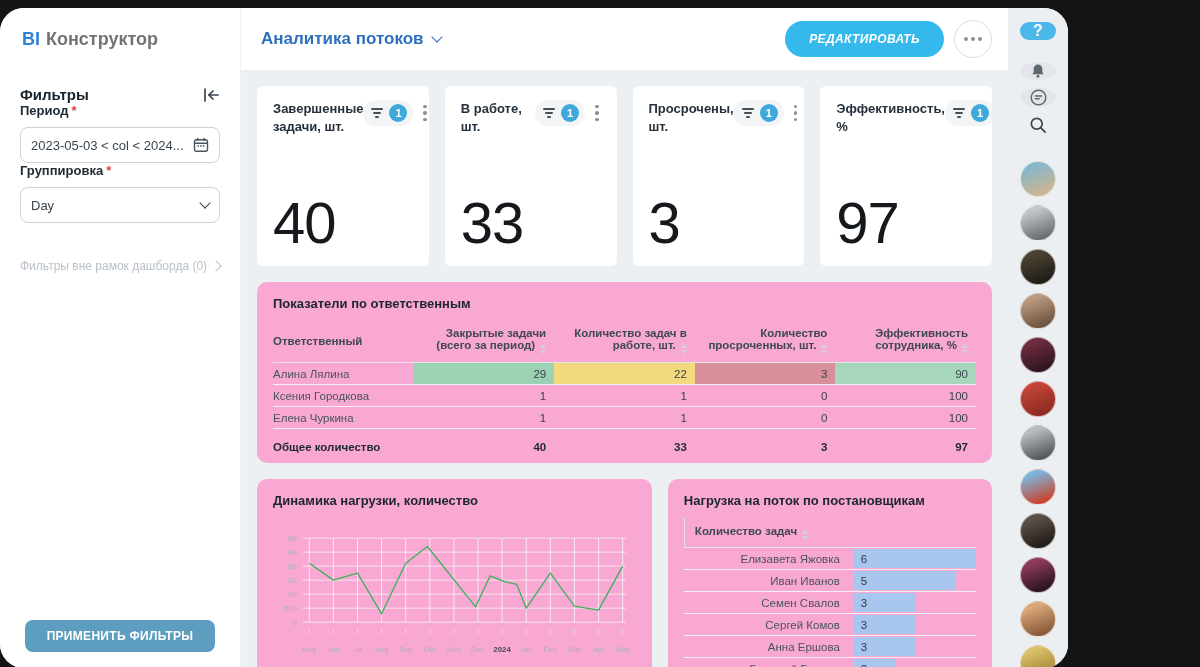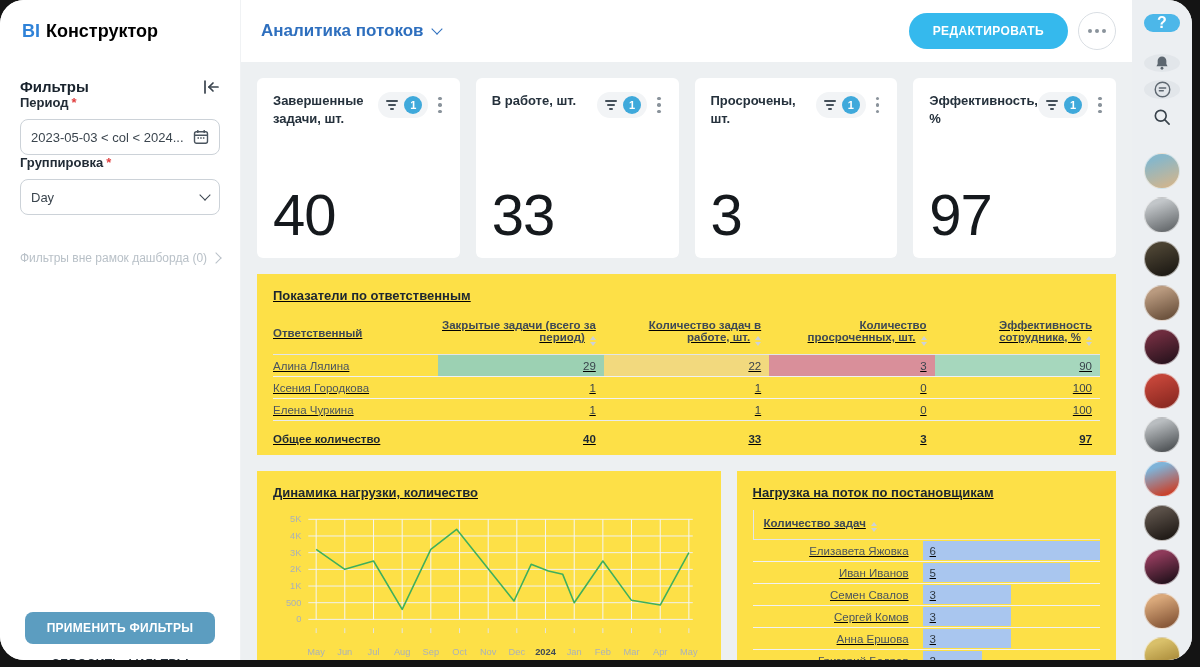--- a/index.html
+++ b/index.html
@@ -1,23 +1,23 @@
 <!DOCTYPE html>
 <html><head>
 <meta charset="utf-8">
 <style>
   html,body{margin:0;padding:0;background:#141414;font-family:"Liberation Sans",sans-serif;}
   .stage{width:1200px;height:667px;position:relative;overflow:hidden;}
-  .app{position:absolute;top:0;left:0;width:1192px;height:660px;background:#fff;border-radius:24px;
+  .app{position:absolute;top:8px;left:0;width:1068px;height:660px;background:#fff;border-radius:24px;
        overflow:hidden;display:flex;}
   
   .left-col{width:240px;flex:0 0 240px;background:#fff;display:flex;flex-direction:column;border-right:1px solid #f0f2f4;}
   .logo-bar{height:62px;display:flex;align-items:center;padding-left:22px;font-size:18px;font-weight:700;}
   .logo-bi{color:#2f82d8;margin-right:6px;}
-  .logo-name{color:#000000;font-weight:600;}
+  .logo-name{color:#737373;font-weight:600;}
   .filters-panel{position:relative;height:598px;padding:0 20px;box-sizing:border-box;}
   .filters-head{display:flex;align-items:center;justify-content:space-between;margin-top:16px;gap:40px;}
   .filters-title{font-size:15px;font-weight:700;color:#18222c;}
   .collapse-icon{color:#3a444e;cursor:pointer;display:flex;align-items:center;}
   .field{}
   .field label{display:block;font-size:13px;font-weight:700;color:#222c36;margin-bottom:9px;}
   .req{color:#e04040;margin-left:3px;font-weight:700;}
   .input{height:34px;border:1px solid #ccd2d8;border-radius:8px;display:flex;align-items:center;
          justify-content:space-between;padding:0 10px;font-size:13px;color:#3b454e;cursor:pointer;background:#fff;}
   .input .val{white-space:nowrap;overflow:hidden;text-overflow:ellipsis;}
@@ -32,21 +32,21 @@
              padding:9px 22px;border-radius:8px;cursor:pointer;font-family:inherit;}
   .reset-btn{margin-top:13px;font-size:12px;font-weight:700;color:#27313b;letter-spacing:.3px;cursor:pointer;}
   
   .center-col{flex:1;display:flex;flex-direction:column;min-width:0;}
   .top-bar{height:62px;flex:0 0 62px;display:flex;align-items:center;justify-content:space-between;
            padding:0 16px 0 20px;background:#fff;}
   .dash-title{display:flex;align-items:center;gap:9px;font-size:17px;font-weight:700;color:#2e6fbe;cursor:pointer;}
   .dash-title .chev{border-color:#2e6fbe;}
   .top-actions{display:flex;align-items:center;gap:10px;}
   .edit-btn{border:0;background:#35b9ed;color:#fff;font-weight:700;font-size:12px;letter-spacing:.4px;
-            padding:11px 24px;border-radius:20px;cursor:pointer;font-family:inherit;}
+            padding:11px 24px;border-radius:20px;cursor:pointer;font-family:inherit;font-style:italic;}
   .more-btn{width:36px;height:36px;border-radius:50%;background:#fff;border:1px solid #d9dee3;
             display:flex;align-items:center;justify-content:center;gap:3px;cursor:pointer;}
   .more-btn i{width:4px;height:4px;border-radius:50%;background:#8a939b;}
   .main{background:#edf0f2;height:598px;overflow:hidden;padding:16px;box-sizing:border-box;}
   
   .kpi-row{display:flex;gap:16px;height:180px;}
   .kpi-card{flex:1;background:#fff;border-radius:6px;padding:14px 14px 16px 16px;box-sizing:border-box;
             display:flex;flex-direction:column;justify-content:space-between;overflow:hidden;}
   .kpi-top{display:flex;justify-content:space-between;align-items:flex-start;}
   .kpi-title{font-size:13px;font-weight:600;color:#25313c;line-height:1.35;max-width:120px;}
@@ -56,21 +56,21 @@
   .funnel-icon i{display:block;height:2px;background:#45505a;border-radius:1px;}
   .funnel-icon i:nth-child(1){width:12px;}
   .funnel-icon i:nth-child(2){width:8px;}
   .funnel-icon i:nth-child(3){width:4px;}
   .badge{width:18px;height:18px;border-radius:50%;background:#3fa9db;color:#fff;font-size:11px;font-weight:700;
          display:flex;align-items:center;justify-content:center;}
   .kebab{display:flex;flex-direction:column;gap:3px;padding:3px 4px;cursor:pointer;}
   .kebab i{width:3.5px;height:3.5px;border-radius:50%;background:#8a939b;}
   .kpi-value{font-size:58px;font-weight:400;color:#15191d;line-height:.95;letter-spacing:-1px;}
   
-  .card{background:#fde047;border-radius:0;overflow:hidden;box-sizing:border-box;text-decoration:underline;}
+  .card{background:#f9a8d4;border-radius:10px;overflow:hidden;box-sizing:border-box;}
   .card-title{font-size:13px;font-weight:700;color:#1c2630;}
   
   .table-card{margin-top:16px;height:181px;padding:14px 16px;}
   .ptable{width:100%;border-collapse:collapse;table-layout:fixed;margin-top:8px;}
   .ptable th{font-size:11.5px;font-weight:600;color:#3e4954;padding:8px 8px 8px 0;border-bottom:1px solid #e2e5e8;}
   .ptable th.l{text-align:left;}
   .ptable th.r,.ptable td.r{text-align:right;}
   .ptable td{font-size:11.5px;color:#39434c;padding:4.5px 8px 4.5px 0;border-bottom:1px solid #f0f1f3;}
   .ptable td.name{color:#4a545e;}
   .ptable tfoot td{border-bottom:0;border-top:0;font-weight:700;color:#1d2833;padding-top:12px;}

